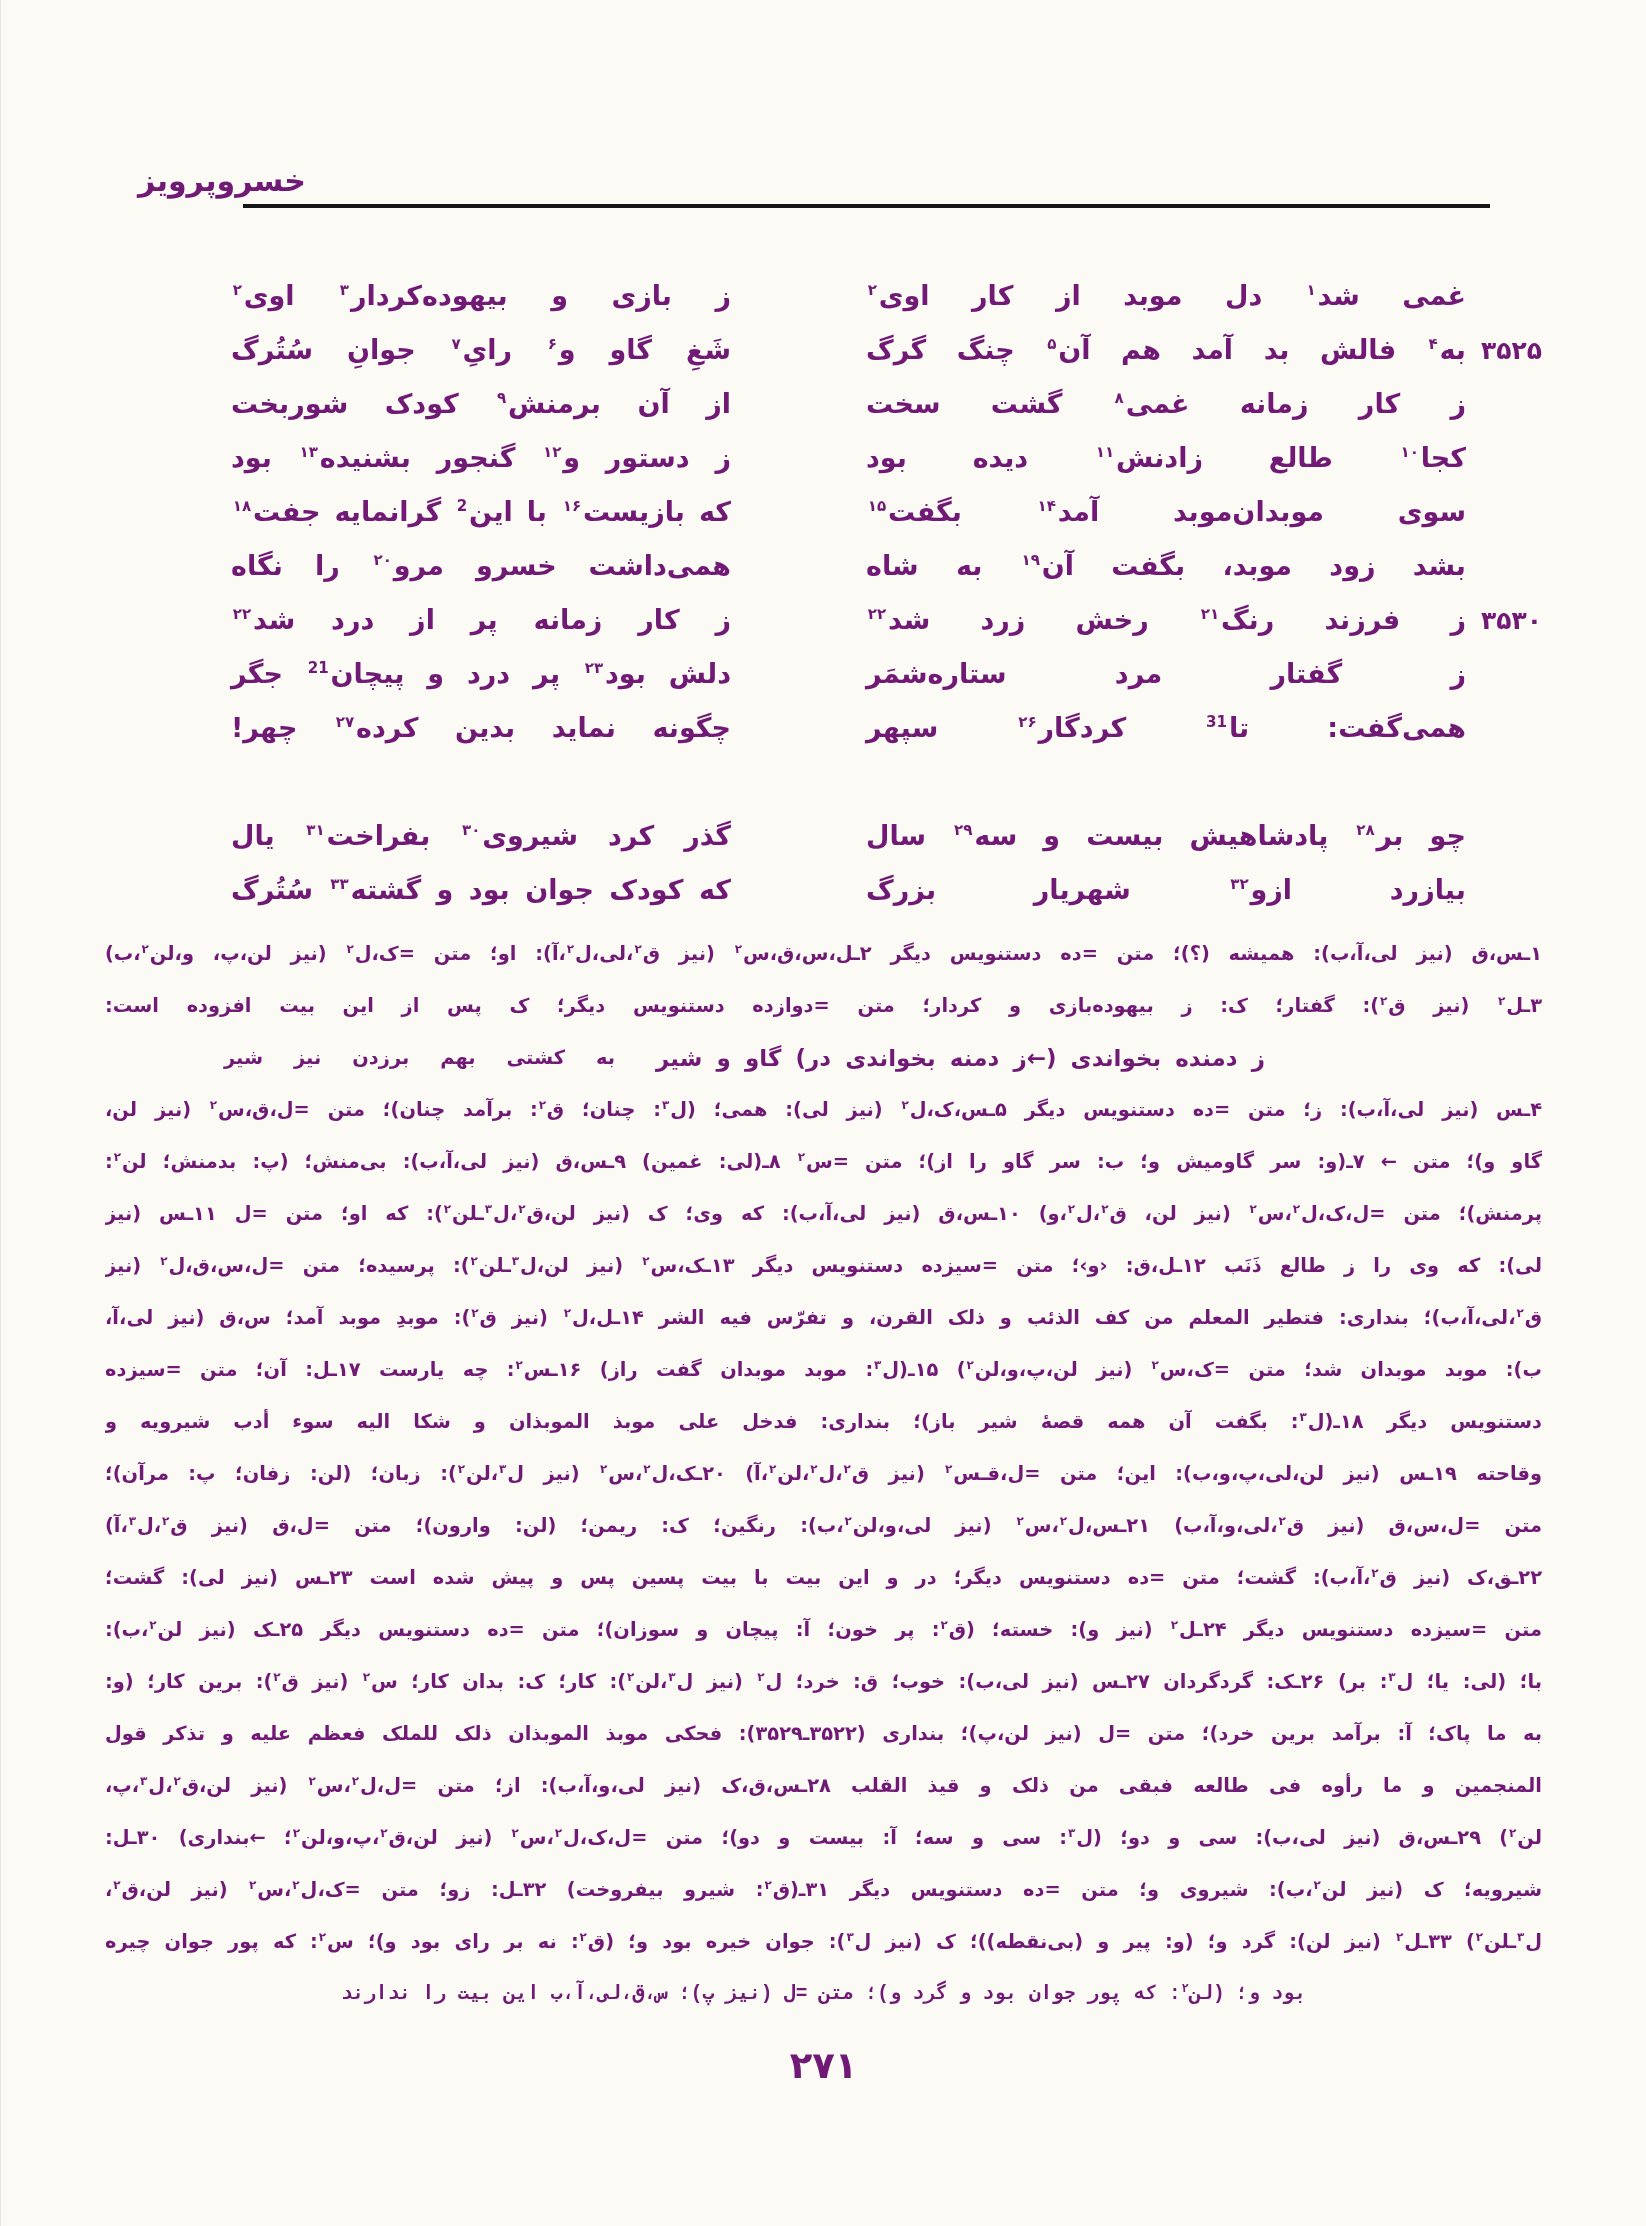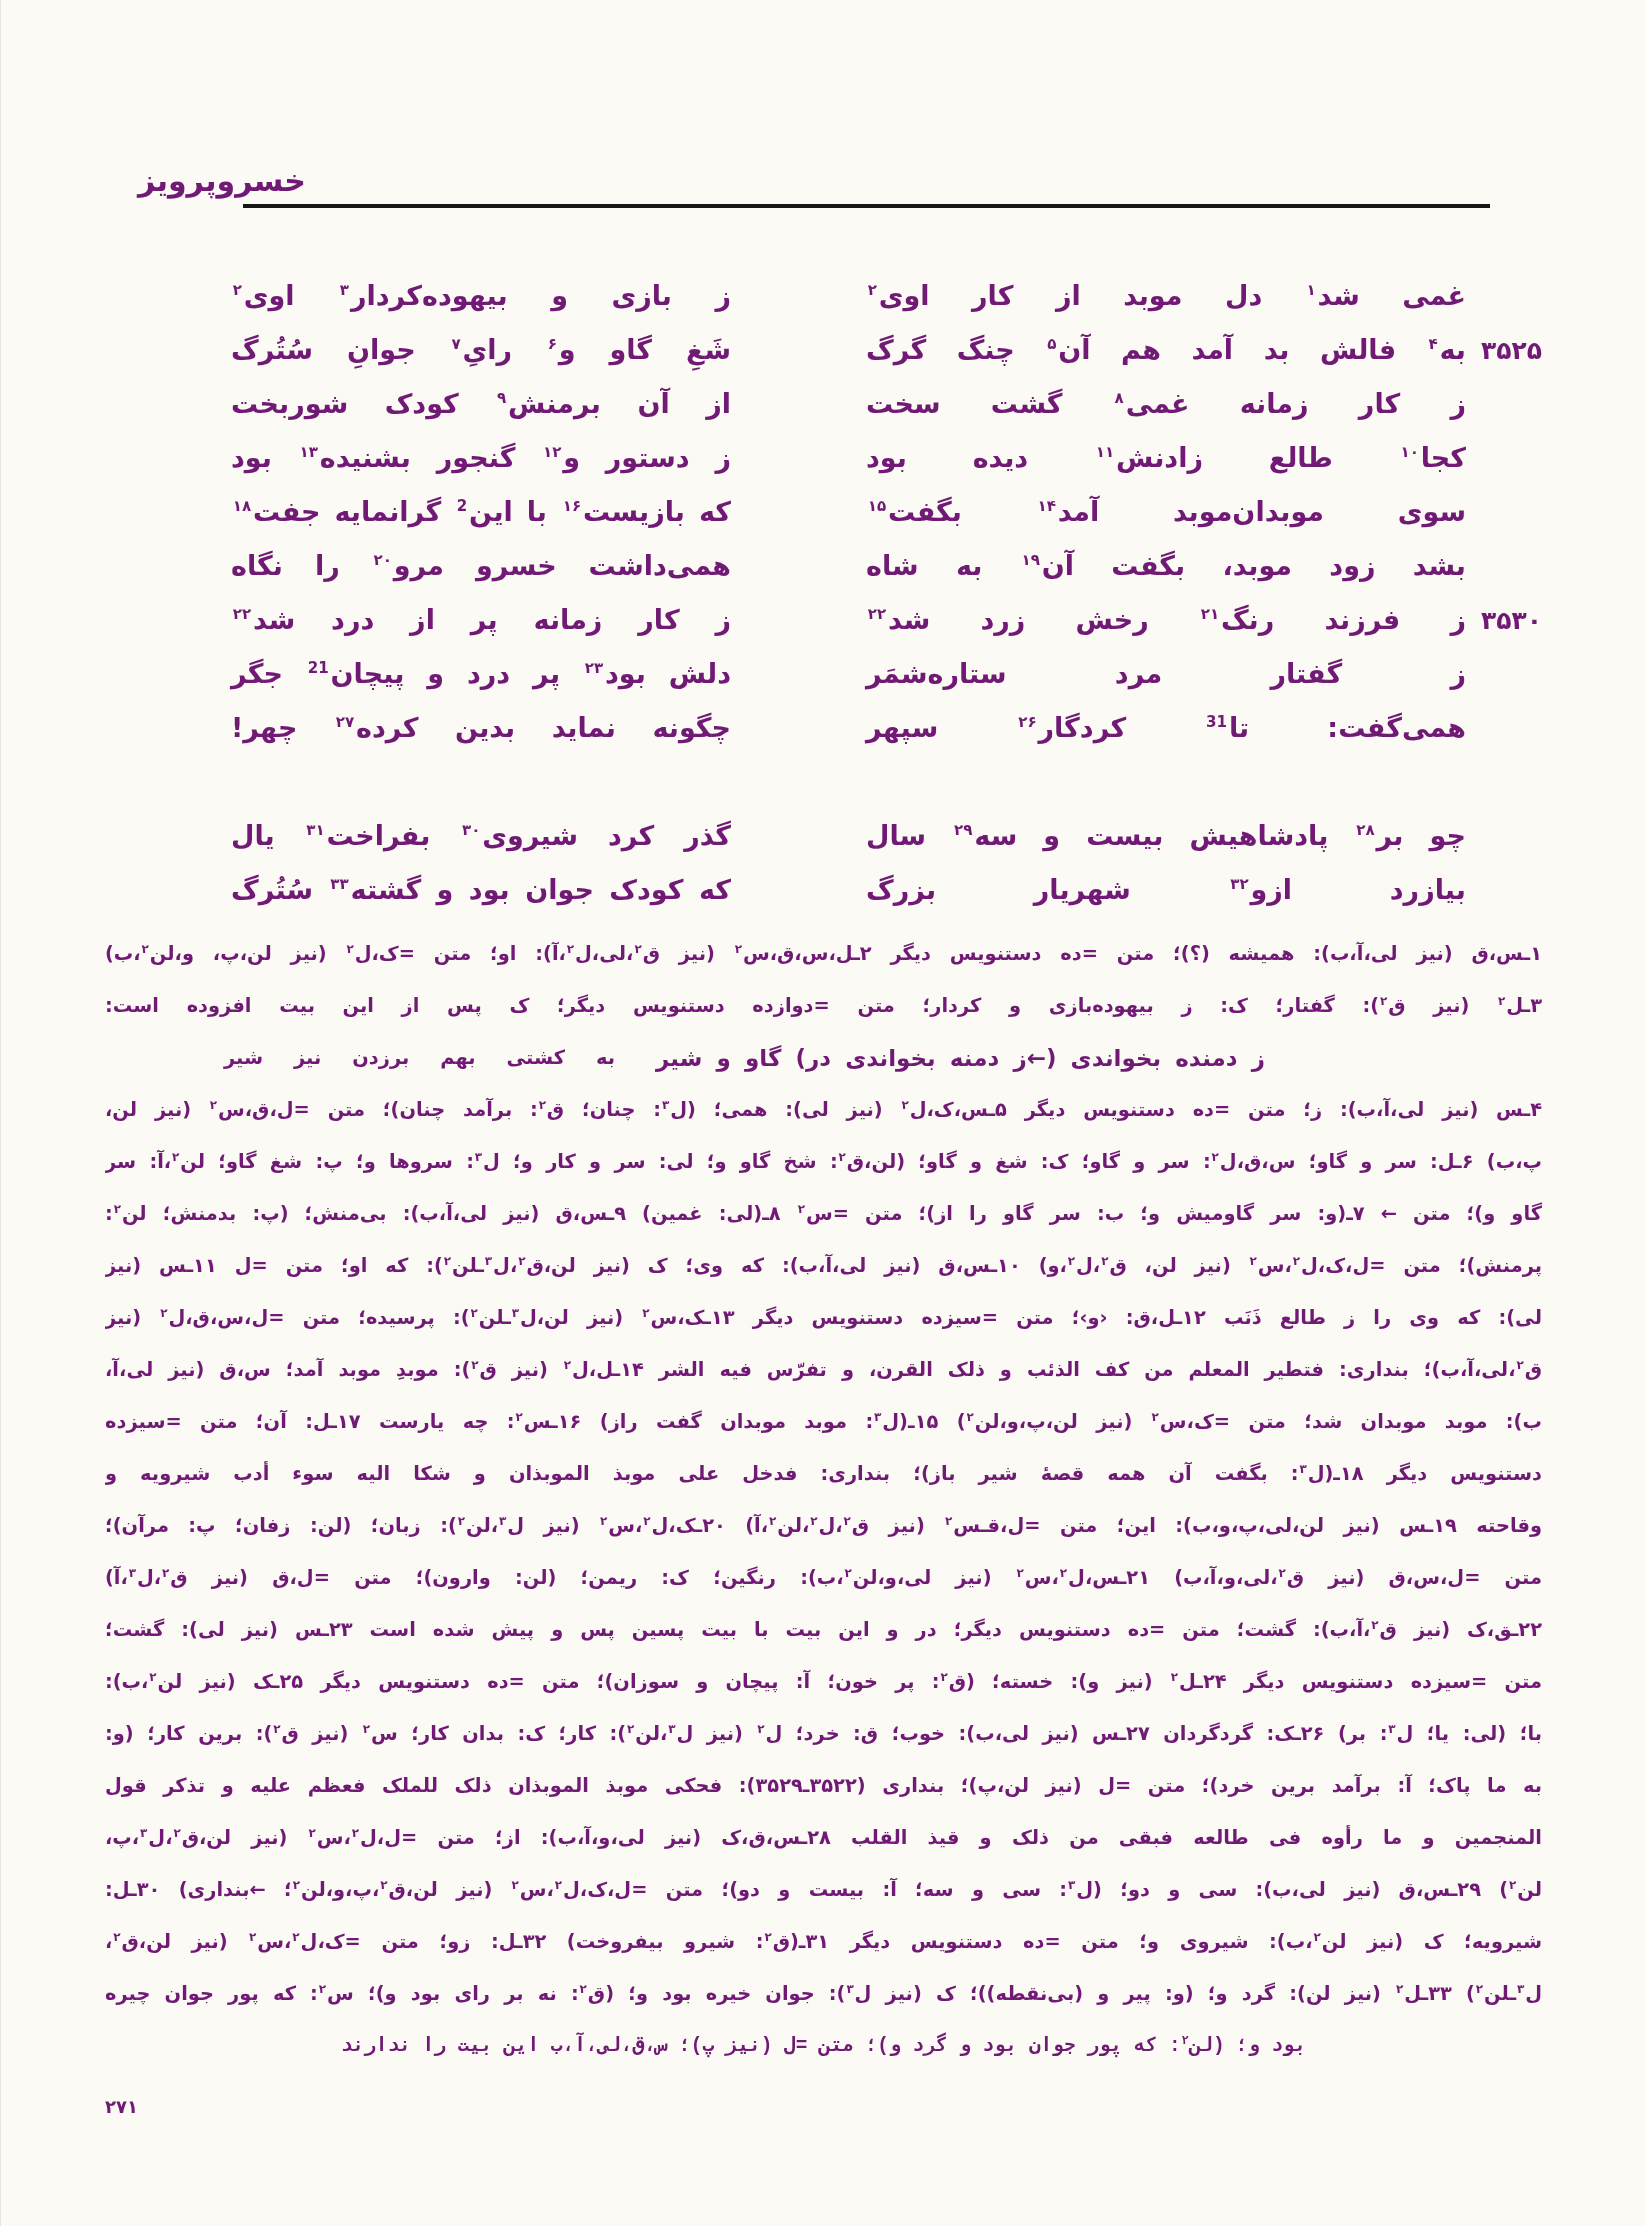--- a/index.html
+++ b/index.html
@@ -109,22 +109,22 @@
     text-align:justify;text-align-last:justify;
   }
   .app-line sup.fn-mark, .app-quote sup.fn-mark{
     font-size:0.62em;
     margin:0 0.9px;
   }
 
   
   .folio{
     margin-top:24px;
-    text-align:left;
-    font-size:18px;
+    text-align:center;
+    font-size:37px;
     font-weight:bold;
   }
 </style>
 </head>
 <body>
 
 <div class="page">
   <div class="content">
 
     <div class="running-head">
@@ -204,21 +204,20 @@
 
     <section class="apparatus" id="apparatus">
         <div class="app-line">۱ـس،ق (نیز لی،آ،ب): همیشه (؟)؛ متن =ده دستنویس دیگر  ۲ـل،س،ق،س<sup class="fn-mark">۲</sup> (نیز ق<sup class="fn-mark">۲</sup>،لی،ل<sup class="fn-mark">۲</sup>،آ): او؛ متن =ک،ل<sup class="fn-mark">۲</sup> (نیز لن،پ، و،لن<sup class="fn-mark">۲</sup>،ب)</div>
         <div class="app-line">۳ـل<sup class="fn-mark">۲</sup> (نیز ق<sup class="fn-mark">۲</sup>): گفتار؛ ک: ز بیهوده‌بازی و کردار؛ متن =دوازده دستنویس دیگر؛ ک پس از این بیت افزوده است:</div>
         <div class="app-quote">
           <div class="q-right">ز دمنده بخواندی (←ز دمنه بخواندی در) گاو و شیر</div>
           <div class="q-gap"></div>
           <div class="q-left">به کشتی بهم برزدن نیز شیر</div>
         </div>
         <div class="app-line">۴ـس (نیز لی،آ،ب): ز؛ متن =ده دستنویس دیگر  ۵ـس،ک،ل<sup class="fn-mark">۲</sup> (نیز لی): همی؛ (ل<sup class="fn-mark">۳</sup>: چنان؛ ق<sup class="fn-mark">۲</sup>: برآمد چنان)؛ متن =ل،ق،س<sup class="fn-mark">۲</sup> (نیز لن،</div>
-        <div class="app-line">پ،ب)  ۶ـل: سر و گاو؛ س،ق،ل<sup class="fn-mark">۲</sup>: سر و گاو؛ ک: شغ و گاو؛ (لن،ق<sup class="fn-mark">۲</sup>: شخ گاو و؛ لی: سر و کار و؛ ل<sup class="fn-mark">۳</sup>: سروها و؛ پ: شغ گاو؛ لن<sup class="fn-mark">۲</sup>،آ: سر</div>
         <div class="app-line">گاو و)؛ متن ←  ۷ـ(و: سر گاومیش و؛ ب: سر گاو را از)؛ متن =س<sup class="fn-mark">۲</sup>  ۸ـ(لی: غمین)  ۹ـس،ق (نیز لی،آ،ب): بی‌منش؛ (پ: بدمنش؛ لن<sup class="fn-mark">۲</sup>:</div>
         <div class="app-line">پرمنش)؛ متن =ل،ک،ل<sup class="fn-mark">۲</sup>،س<sup class="fn-mark">۲</sup> (نیز لن، ق<sup class="fn-mark">۲</sup>،ل<sup class="fn-mark">۲</sup>،و)  ۱۰ـس،ق (نیز لی،آ،ب): که وی؛ ک (نیز لن،ق<sup class="fn-mark">۲</sup>،ل<sup class="fn-mark">۳</sup>ـلن<sup class="fn-mark">۲</sup>): که او؛ متن =ل  ۱۱ـس (نیز</div>
         <div class="app-line">لی): که وی را ز طالع ذَنَب  ۱۲ـل،ق: ‹و›؛ متن =سیزده دستنویس دیگر  ۱۳ـک،س<sup class="fn-mark">۲</sup> (نیز لن،ل<sup class="fn-mark">۳</sup>ـلن<sup class="fn-mark">۲</sup>): پرسیده؛ متن =ل،س،ق،ل<sup class="fn-mark">۲</sup> (نیز</div>
         <div class="app-line">ق<sup class="fn-mark">۲</sup>،لی،آ،ب)؛ بنداری: فتطیر المعلم من کف الذئب و ذلک القرن، و تفرّس فیه الشر  ۱۴ـل،ل<sup class="fn-mark">۲</sup> (نیز ق<sup class="fn-mark">۲</sup>): موبدِ موبد آمد؛ س،ق (نیز لی،آ،</div>
         <div class="app-line">ب): موبد موبدان شد؛ متن =ک،س<sup class="fn-mark">۲</sup> (نیز لن،پ،و،لن<sup class="fn-mark">۲</sup>)  ۱۵ـ(ل<sup class="fn-mark">۳</sup>: موبد موبدان گفت راز)  ۱۶ـس<sup class="fn-mark">۲</sup>: چه یارست  ۱۷ـل: آن؛ متن =سیزده</div>
         <div class="app-line">دستنویس دیگر  ۱۸ـ(ل<sup class="fn-mark">۳</sup>: بگفت آن همه قصهٔ شیر باز)؛ بنداری: فدخل علی موبذ الموبذان و شکا الیه سوء أدب شیرویه و</div>
         <div class="app-line">وقاحته  ۱۹ـس (نیز لن،لی،پ،و،ب): این؛ متن =ل،قـس<sup class="fn-mark">۲</sup> (نیز ق<sup class="fn-mark">۲</sup>،ل<sup class="fn-mark">۲</sup>،لن<sup class="fn-mark">۲</sup>،آ)  ۲۰ـک،ل<sup class="fn-mark">۲</sup>،س<sup class="fn-mark">۲</sup> (نیز ل<sup class="fn-mark">۳</sup>،لن<sup class="fn-mark">۲</sup>): زبان؛ (لن: زفان؛ پ: مرآن)؛</div>
         <div class="app-line">متن =ل،س،ق (نیز ق<sup class="fn-mark">۲</sup>،لی،و،آ،ب)  ۲۱ـس،ل<sup class="fn-mark">۲</sup>،س<sup class="fn-mark">۲</sup> (نیز لی،و،لن<sup class="fn-mark">۲</sup>،ب): رنگین؛ ک: ریمن؛ (لن: وارون)؛ متن =ل،ق (نیز ق<sup class="fn-mark">۲</sup>،ل<sup class="fn-mark">۳</sup>،آ)</div>
         <div class="app-line">۲۲ـق،ک (نیز ق<sup class="fn-mark">۲</sup>،آ،ب): گشت؛ متن =ده دستنویس دیگر؛ در و این بیت با بیت پسین پس و پیش شده است  ۲۳ـس (نیز لی): گشت؛</div>
         <div class="app-line">متن =سیزده دستنویس دیگر  ۲۴ـل<sup class="fn-mark">۲</sup> (نیز و): خسته؛ (ق<sup class="fn-mark">۲</sup>: پر خون؛ آ: پیچان و سوزان)؛ متن =ده دستنویس دیگر  ۲۵ـک (نیز لن<sup class="fn-mark">۲</sup>،ب):</div>

